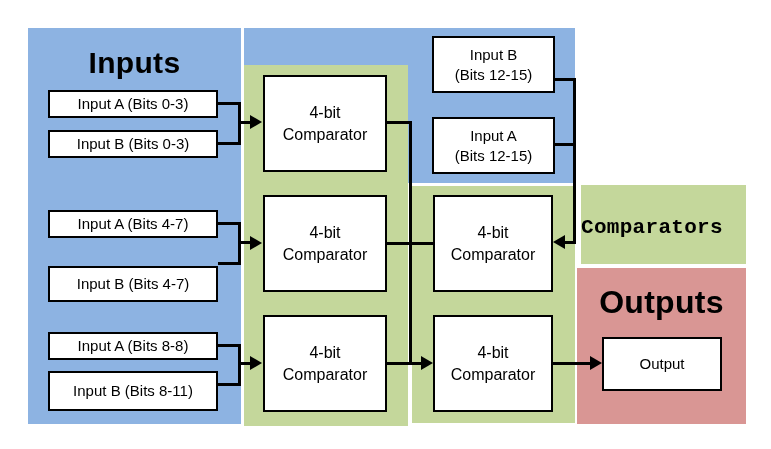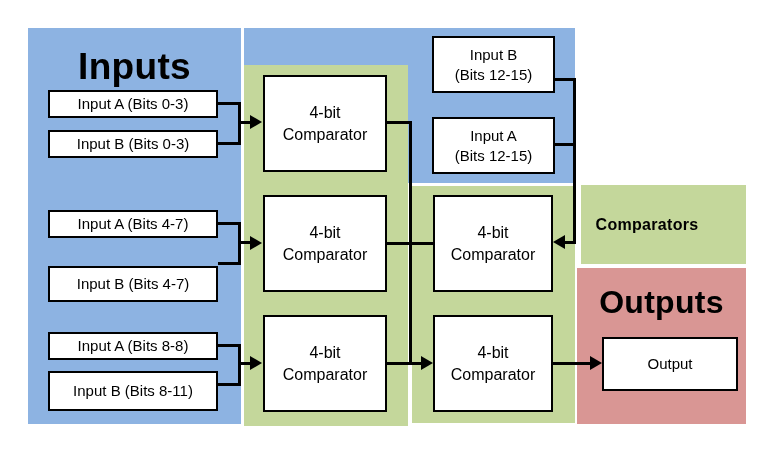--- a/index.html
+++ b/index.html
@@ -23,22 +23,22 @@
 
 <div id="stage">
 
   <div class="region" style="left:28px;top:28px;width:213px;height:396px;background:#8DB3E2;"></div>
   <div class="region" style="left:244px;top:28px;width:331px;height:155px;background:#8DB3E2;"></div>
   <div class="region" style="left:244px;top:65px;width:164px;height:361px;background:#C4D79B;"></div>
   <div class="region" style="left:412px;top:186px;width:163px;height:237px;background:#C4D79B;"></div>
   <div class="region" style="left:581px;top:185px;width:165px;height:79px;background:#C4D79B;"></div>
   <div class="region" style="left:577px;top:268px;width:169px;height:156px;background:#D99694;"></div>
 
-  <div class="heading" style="left:28px;top:46px;width:213px;font-size:37px;">Inputs</div>
-  <div class="heading" style="left:581px;top:216px;width:132px;font-size:16px;">Comparators</div>
+  <div class="heading" style="left:28px;top:46px;width:213px;font-size:30px;">Inputs</div>
+  <div class="heading" style="left:581px;top:216px;width:132px;font-size:21px;font-family:Liberation Mono, monospace;">Comparators</div>
   <div class="heading" style="left:577px;top:284px;width:169px;font-size:32px;">Outputs</div>
 
   <div class="wire" style="left:218px;top:102px;width:23px;height:3px;"></div>
   <div class="wire" style="left:218px;top:142px;width:23px;height:3px;"></div>
   <div class="wire" style="left:238px;top:102px;width:3px;height:43px;"></div>
   <div class="wire" style="left:238px;top:121px;width:13px;height:3px;"></div>
   <div class="arrow-r" style="left:250px;top:115px;"></div>
 
   <div class="wire" style="left:218px;top:222px;width:23px;height:3px;"></div>
   <div class="wire" style="left:218px;top:262px;width:23px;height:3px;"></div>
@@ -108,17 +108,17 @@
   </div>
   <div class="node comp" style="left:433px;top:195px;width:120px;height:97px;">
     <span class="lbl">4-bit</span>
     <span class="lbl">Comparator</span>
   </div>
   <div class="node comp" style="left:433px;top:315px;width:120px;height:97px;">
     <span class="lbl">4-bit</span>
     <span class="lbl">Comparator</span>
   </div>
 
-  <div class="node" style="left:602px;top:337px;width:136px;height:54px;">
+  <div class="node" style="left:602px;top:337px;width:120px;height:54px;">
     <span class="lbl">Output</span>
   </div>
 
 </div>
 
 </body></html>

